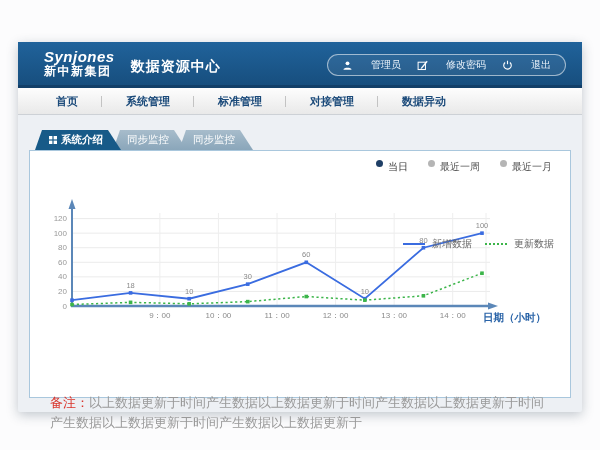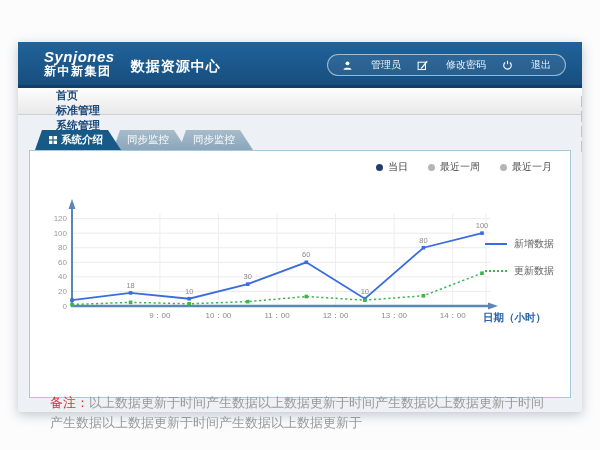--- a/index.html
+++ b/index.html
@@ -21,50 +21,50 @@
   .userbar { position:absolute; right:16px; top:12px; display:flex; align-items:center;
              border:1px solid rgba(255,255,255,.55); border-radius:11px;
              background:rgba(255,255,255,.07); padding:2px 6px; }
   .userbar .itm { display:flex; align-items:center; gap:18px; font-size:10px; color:#eaf2fa;
                   padding:1px 8px; cursor:pointer; white-space:nowrap; }
   .userbar svg { display:block; }
 
   
   .nav { position:absolute; left:0; top:46px; width:100%; height:27px;
          background:linear-gradient(#fdfdfd,#e9e9e9); border-bottom:1px solid #cdd1d6;
-         display:flex; align-items:stretch; padding-left:14px;flex-direction:column; }
+         display:flex; align-items:stretch; padding-left:14px; }
   .nav .ni { position:relative; display:flex; align-items:center; padding:0 24px;
              font-size:11px; font-weight:bold; color:#1b4a7a; cursor:pointer; }
   .nav .ni::after { content:''; position:absolute; right:0; top:8px; height:11px; width:1px; background:#c3c3c3; }
   .nav .ni:last-child::after { display:none; }
 
   
   .tabs { position:absolute; left:17px; top:88px; height:20px; display:flex; }
   .tab { display:flex; align-items:center; gap:4px; padding:0 18px 0 14px; font-size:10.5px;
          color:#fff; cursor:pointer; clip-path:polygon(7px 0, calc(100% - 13px) 0, 100% 100%, 0 100%); }
   .tab.active { background:#175a88; font-weight:bold; z-index:3; }
   .tab.idle { background:linear-gradient(#a7bccb,#8aa6ba); margin-left:-8px; z-index:2;text-align:right; }
   .tab.idle + .tab.idle { z-index:1; }
 
   
   .panel { position:absolute; left:11px; top:108px; width:542px; height:248px;
            background:#fff; border:1px solid #a9c7dd; }
 
   .radios { position:absolute; top:9px; right:18px; display:flex; gap:20px; }
-  .radio { display:flex; align-items:center; gap:5px; font-size:10px; color:#555; cursor:pointer; }
+  .radio { display:flex; gap:5px; font-size:10px; color:#555; cursor:pointer; }
   .dot { width:7px; height:7px; border-radius:50%; background:#b5b5b5; }
   .radio.sel .dot { background:#1f3f66; }
   .radio.sel { color:#333; }
 
   .chart-title { position:absolute; left:26px; top:26px; font-size:11px; font-weight:bold; color:#1b4a7a; }
 
   .chart-svg { position:absolute; left:12px; top:42px; }
   .chart-svg text { font-family:"Liberation Sans","DejaVu Sans",sans-serif; }
 
-  .serieslegend { position:absolute; right:16px; top:86px; display:flex; flex-direction:column; gap:13px; }
+  .serieslegend { position:absolute; right:16px; top:86px; display:flex; flex-direction:row; gap:13px; }
   .sl-item { display:flex; align-items:center; gap:7px; font-size:10px; color:#666; cursor:pointer; }
   .sl-line { width:22px; height:0; border-top-width:2px; }
 
   .xaxis-title { position:absolute; right:24px; top:160px; font-size:10.5px; font-weight:bold; color:#2a64a8; }
 
   .note { position:absolute; left:20px; right:20px; top:206px; font-size:13px; color:#999; line-height:1.5;margin-top:36px; }
   .note .red { color:#d9342b; }
 </style>
 </head>
 <body>
@@ -105,22 +105,22 @@
                 <line x1="6" y1="0.8" x2="6" y2="4.6" stroke="#fff" stroke-width="1.2"></line>
               </svg>
           </span>
           <span>退出</span>
         </div>
       </div>
     </div>
 
     <div class="nav">
       <div class="ni">首页</div>
+      <div class="ni">系统管理</div>
       <div class="ni">标准管理</div>
-      <div class="ni">系统管理</div>
       <div class="ni">对接管理</div>
       <div class="ni">数据异动</div>
     </div>
 
     <div class="tabs">
       <div class="tab active">
         <span>
           <svg width="8" height="8" viewBox="0 0 8 8">
               <rect x="0" y="0" width="3.4" height="3.4" fill="#fff"></rect>
               <rect x="4.6" y="0" width="3.4" height="3.4" fill="#fff"></rect>

